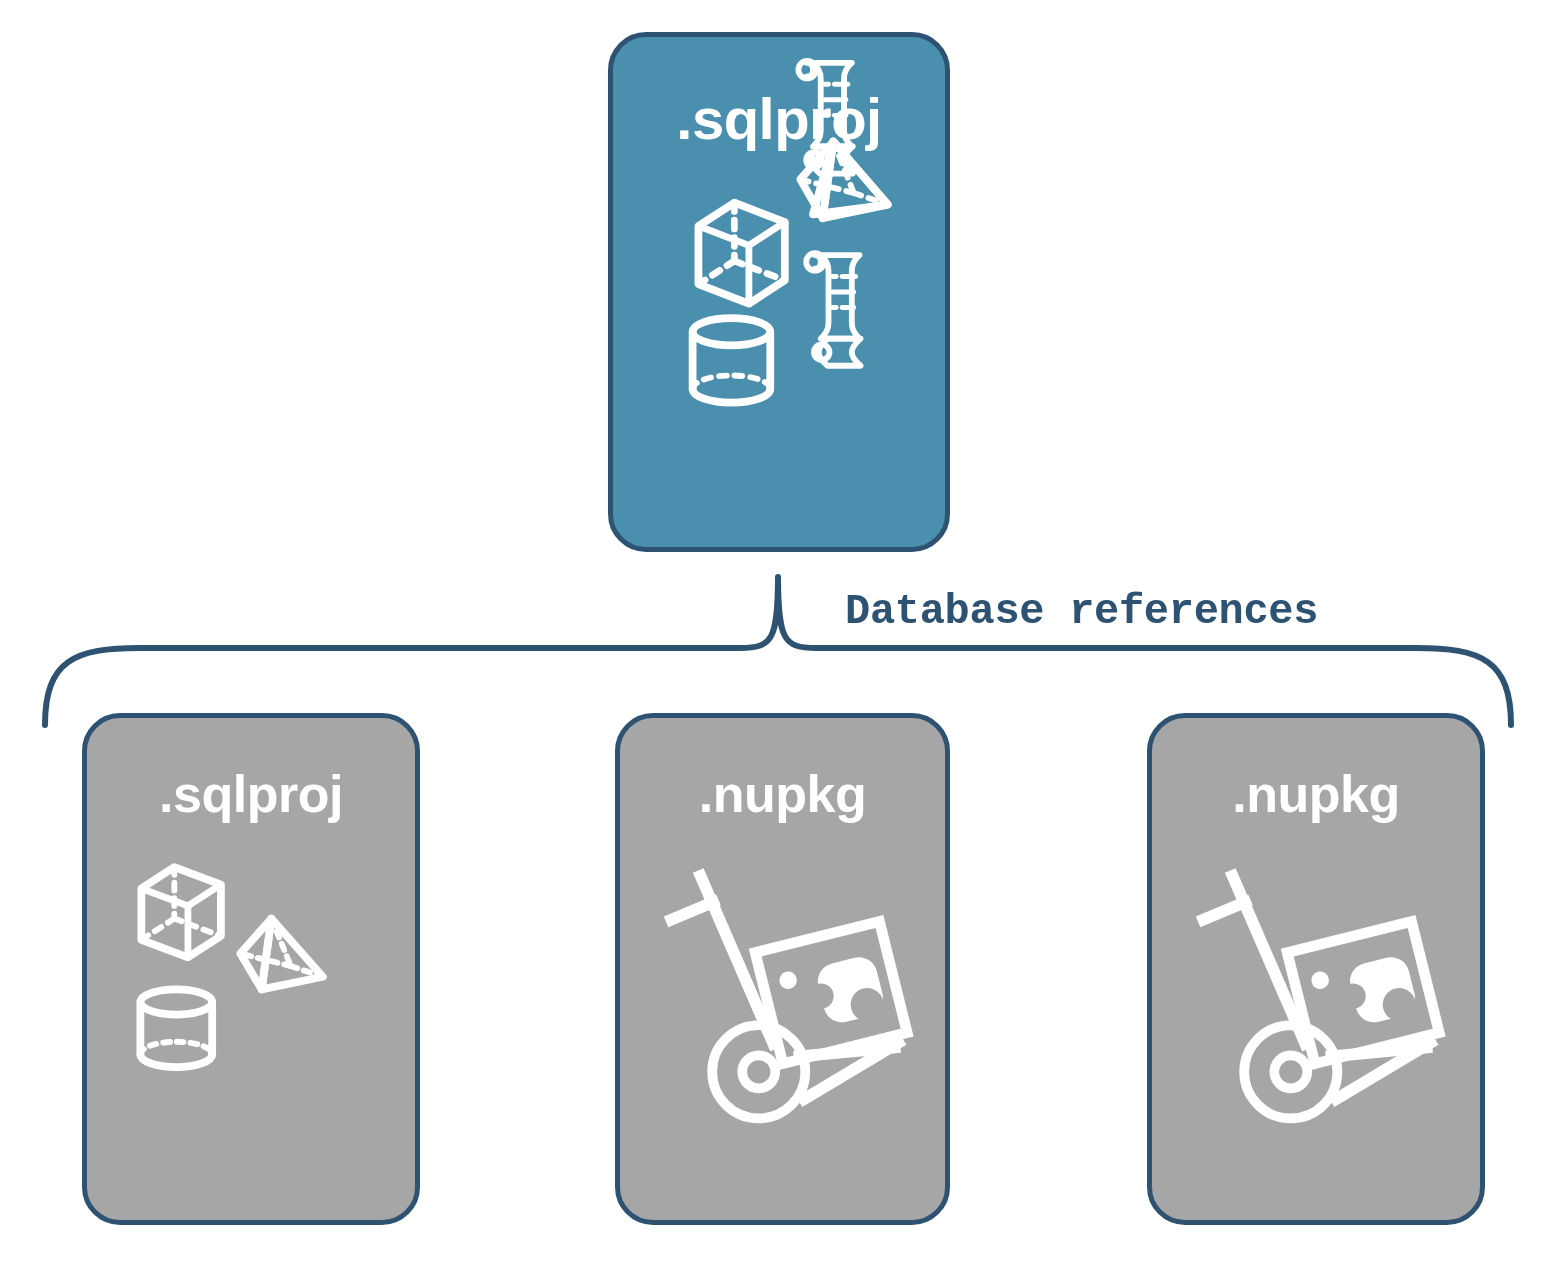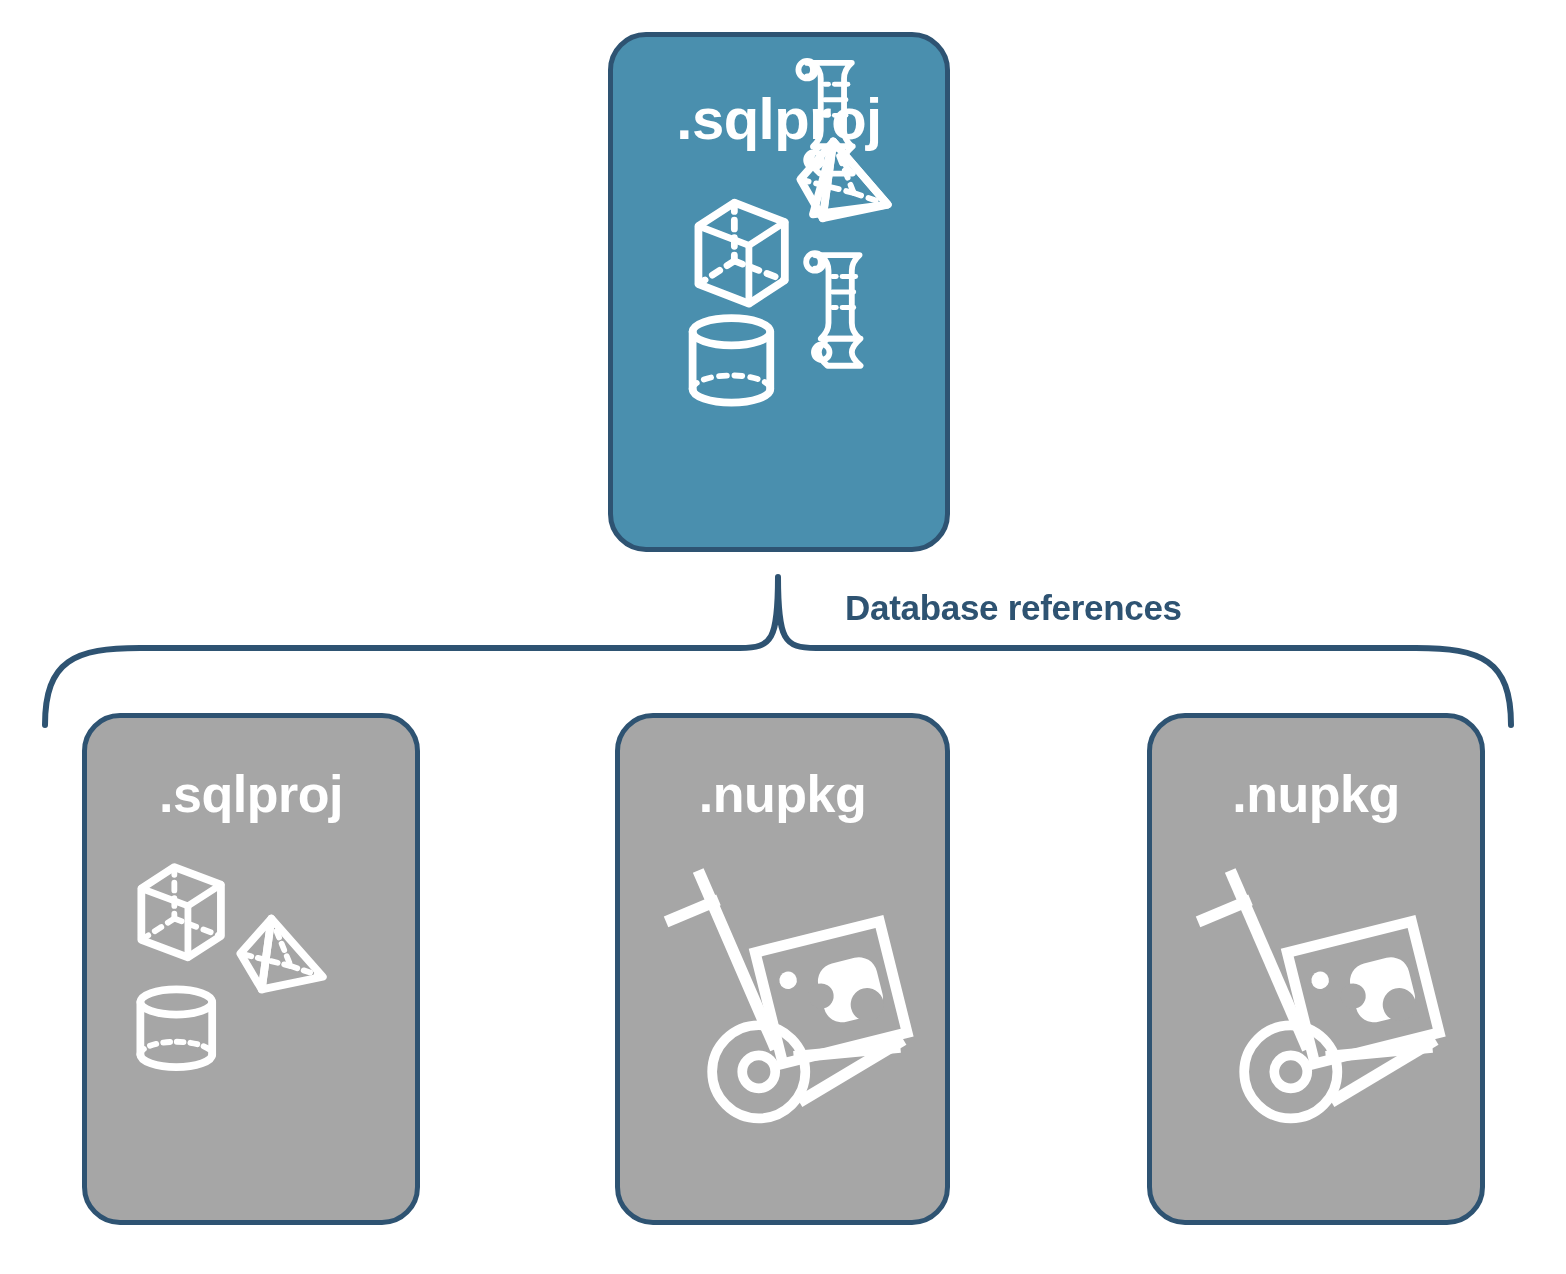--- a/index.html
+++ b/index.html
@@ -47,26 +47,27 @@
     left: 0; top: 0;
     width: 100%;
     height: 100%;
     pointer-events: none;
   }
 
   .label-db-refs {
     position: absolute;
     left: 845px;
     top: 588px;
-    font-size: 35px;
+    font-size: 42px;
     font-weight: bold;
     color: #2E5372;
     letter-spacing: -0.3px;
     white-space: nowrap;
     user-select: none;
+    font-family: Liberation Mono, monospace;
   }
 
   #bracket {
     position: absolute;
     left: 0;
     top: 540px;
     width: 1566px;
     height: 210px;
   }
 </style>

